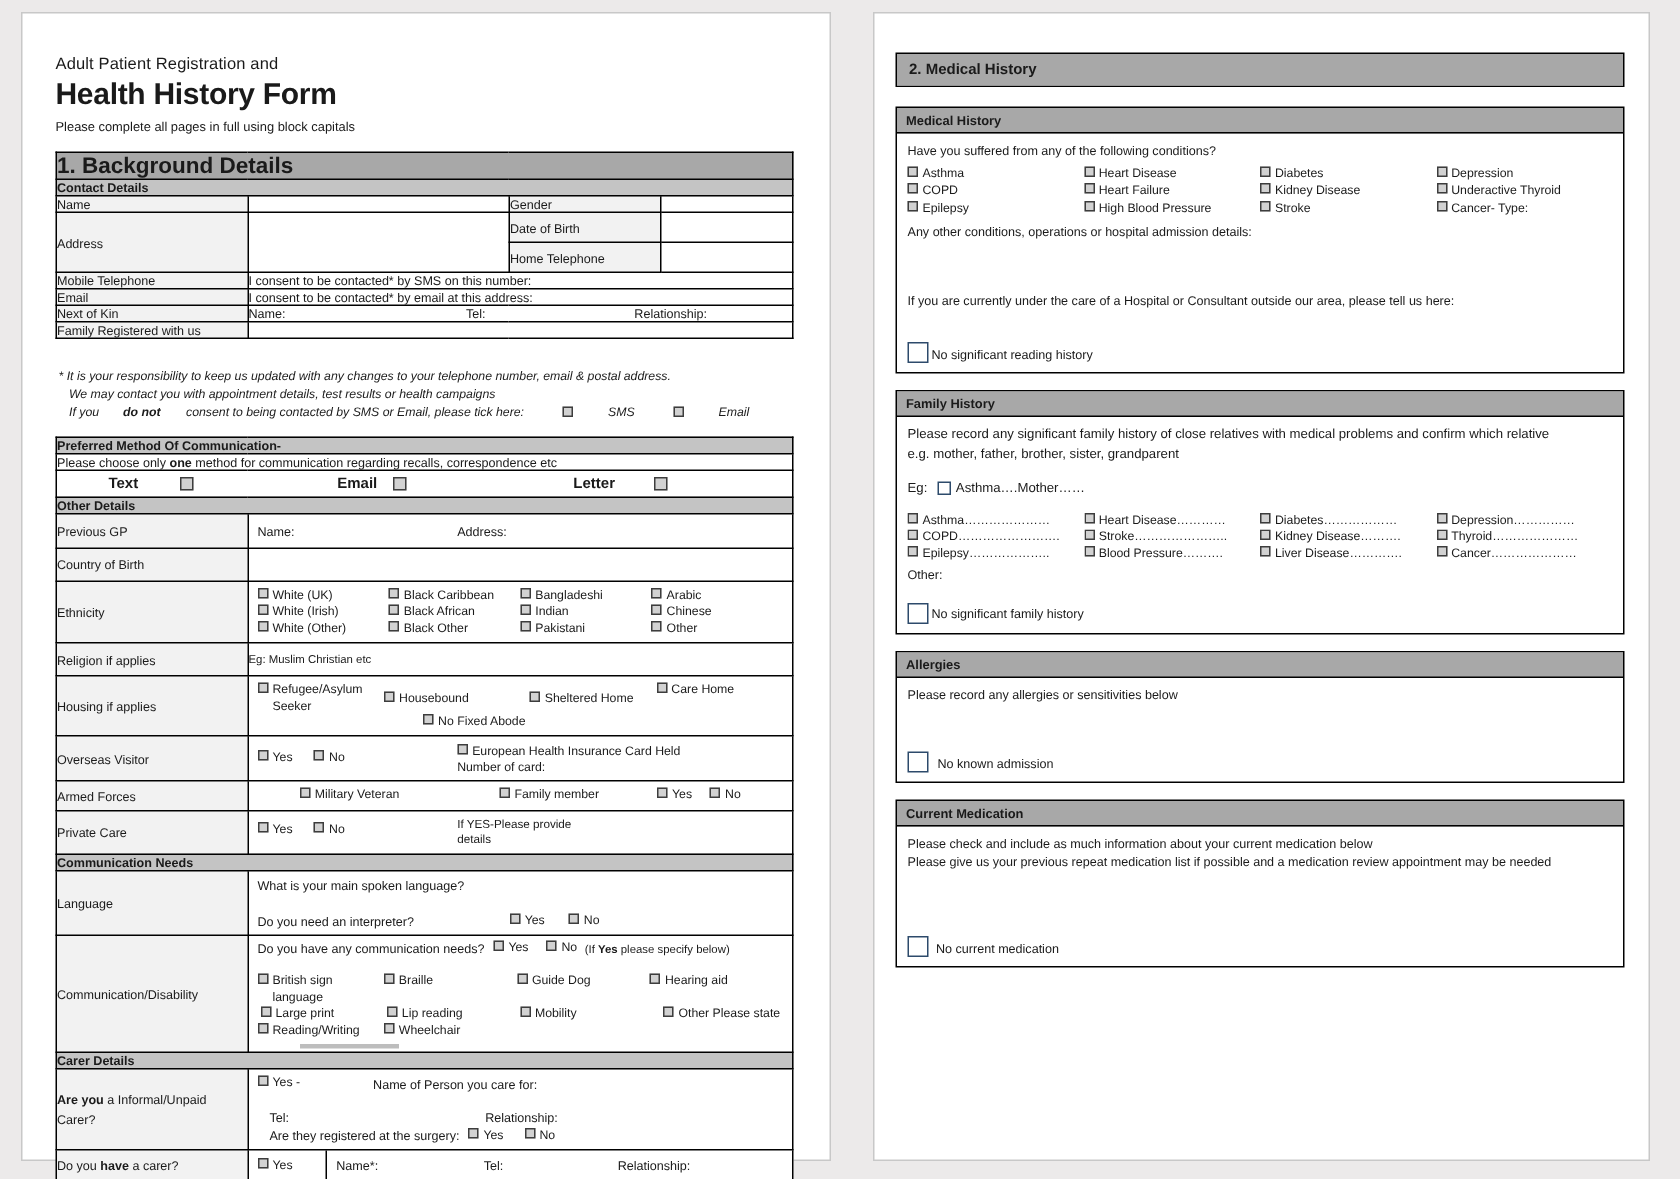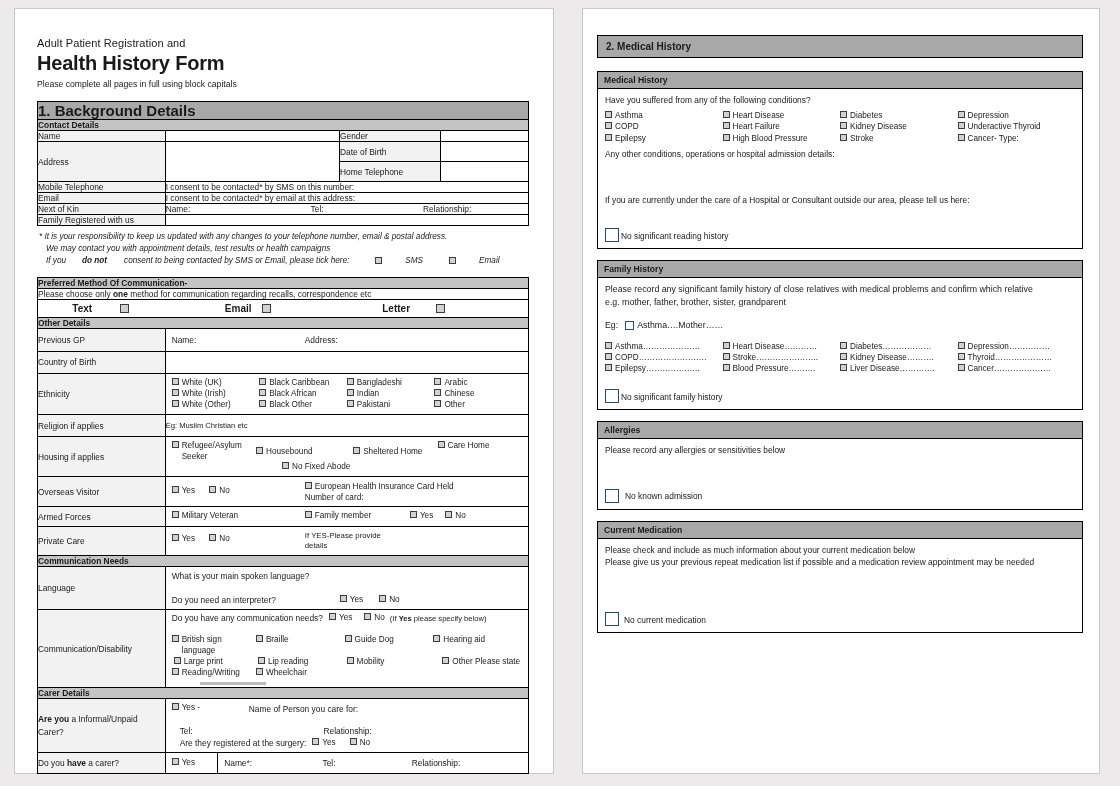--- a/index.html
+++ b/index.html
@@ -52,21 +52,21 @@
   .cb-md {
     display:inline-block; width:9px; height:9px;
     border:1.2px solid #2d4a6b; background:#ffffff;
     vertical-align:-1px; margin-right:3px; flex:none;
   }
   .opt { display:inline-flex; align-items:flex-start; font-size:8.2px; line-height:1.25; }
   .grid4 { display:grid; grid-template-columns:1fr 1fr 1fr 1fr; row-gap:1px; }
   .grid4b { display:grid; grid-template-columns:0.95fr 1fr 1fr 1fr; row-gap:1px; }
 
   
-  .note { font-size:8.2px; font-style:italic; line-height:1.45; margin:5px 0 10px 2px; }
+  .note { font-size:8.2px; font-style:italic; line-height:1.45; margin:19px 0 10px 2px; }
   .note .l2, .note .l3 { padding-left:7px; }
 
   
   .panel { border:1px solid #000; margin-bottom:11px; }
   .panel-hd { background:#a8a8a8; font-weight:bold; font-size:8.6px; padding:3px 6px; border-bottom:1px solid #000; }
   .panel-hd-main { background:#a8a8a8; font-weight:bold; font-size:10px; padding:5px 8px; }
   .panel-body { padding:5px 7px 6px 7px; font-size:8.4px; line-height:1.45; }
   .dotline { white-space:nowrap; overflow:hidden; }
 
   .tiny-underline { display:block; width:66px; height:3px; background:#bdbdbd; margin:4px 0 0 28px; }
@@ -302,21 +302,21 @@
                       <span>European Health Insurance Card Held</span>
                     </span>
                 <div style="font-size:8.2px;margin-top:1px">Number of card:</div>
               </div>
             </div>
           </td>
         </tr>
         <tr>
           <td class="lbl">Armed Forces</td>
           <td class="cell" style="padding:4px 6px">
-            <div style="display:flex;align-items:center;">
+            <div style="display:flex;align-items:center;justify-content:center;">
               <span class="opt" style="width:38%">
                     <span class="cb"></span>
                     <span>Military Veteran</span>
                   </span>
               <span class="opt" style="width:30%">
                     <span class="cb"></span>
                     <span>Family member</span>
                   </span>
               <span class="opt">
                     <span class="cb"></span>
@@ -608,20 +608,21 @@
               </span>
             <span class="opt dotline">
                 <span class="cb"></span>
                 <span>Liver Disease………….</span>
               </span>
             <span class="opt dotline">
                 <span class="cb"></span>
                 <span>Cancer…………………</span>
               </span>
           </div>
+          <div style="font-size:8.4px">Other:</div>
           <div style="height:12px"></div>
           <div style="display:flex;align-items:flex-end;font-size:8.4px">
             <span class="cb-lg"></span>
             <span>No significant family history</span>
           </div>
         </div>
       </div>
 
       <div class="panel">
         <div class="panel-hd">Allergies</div>

